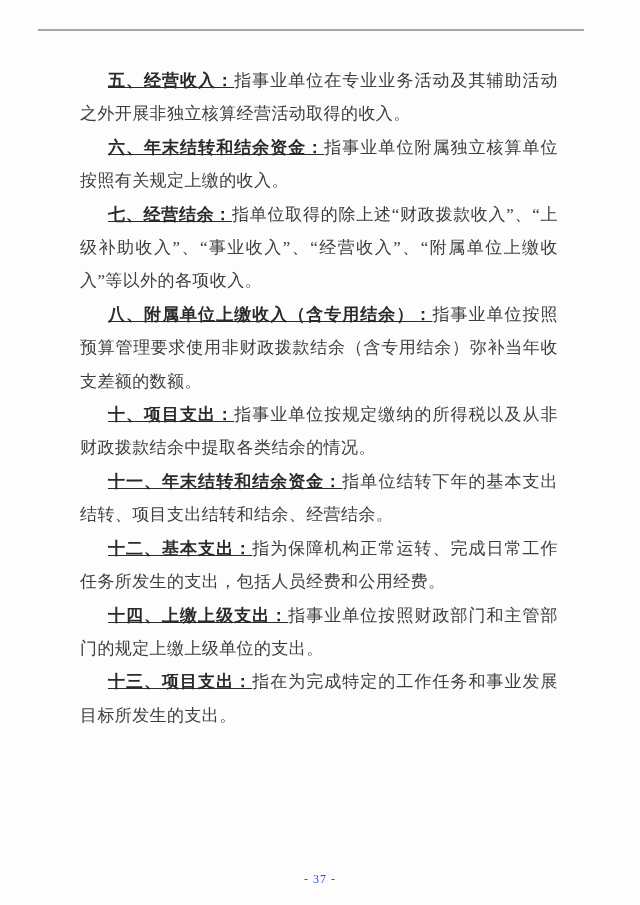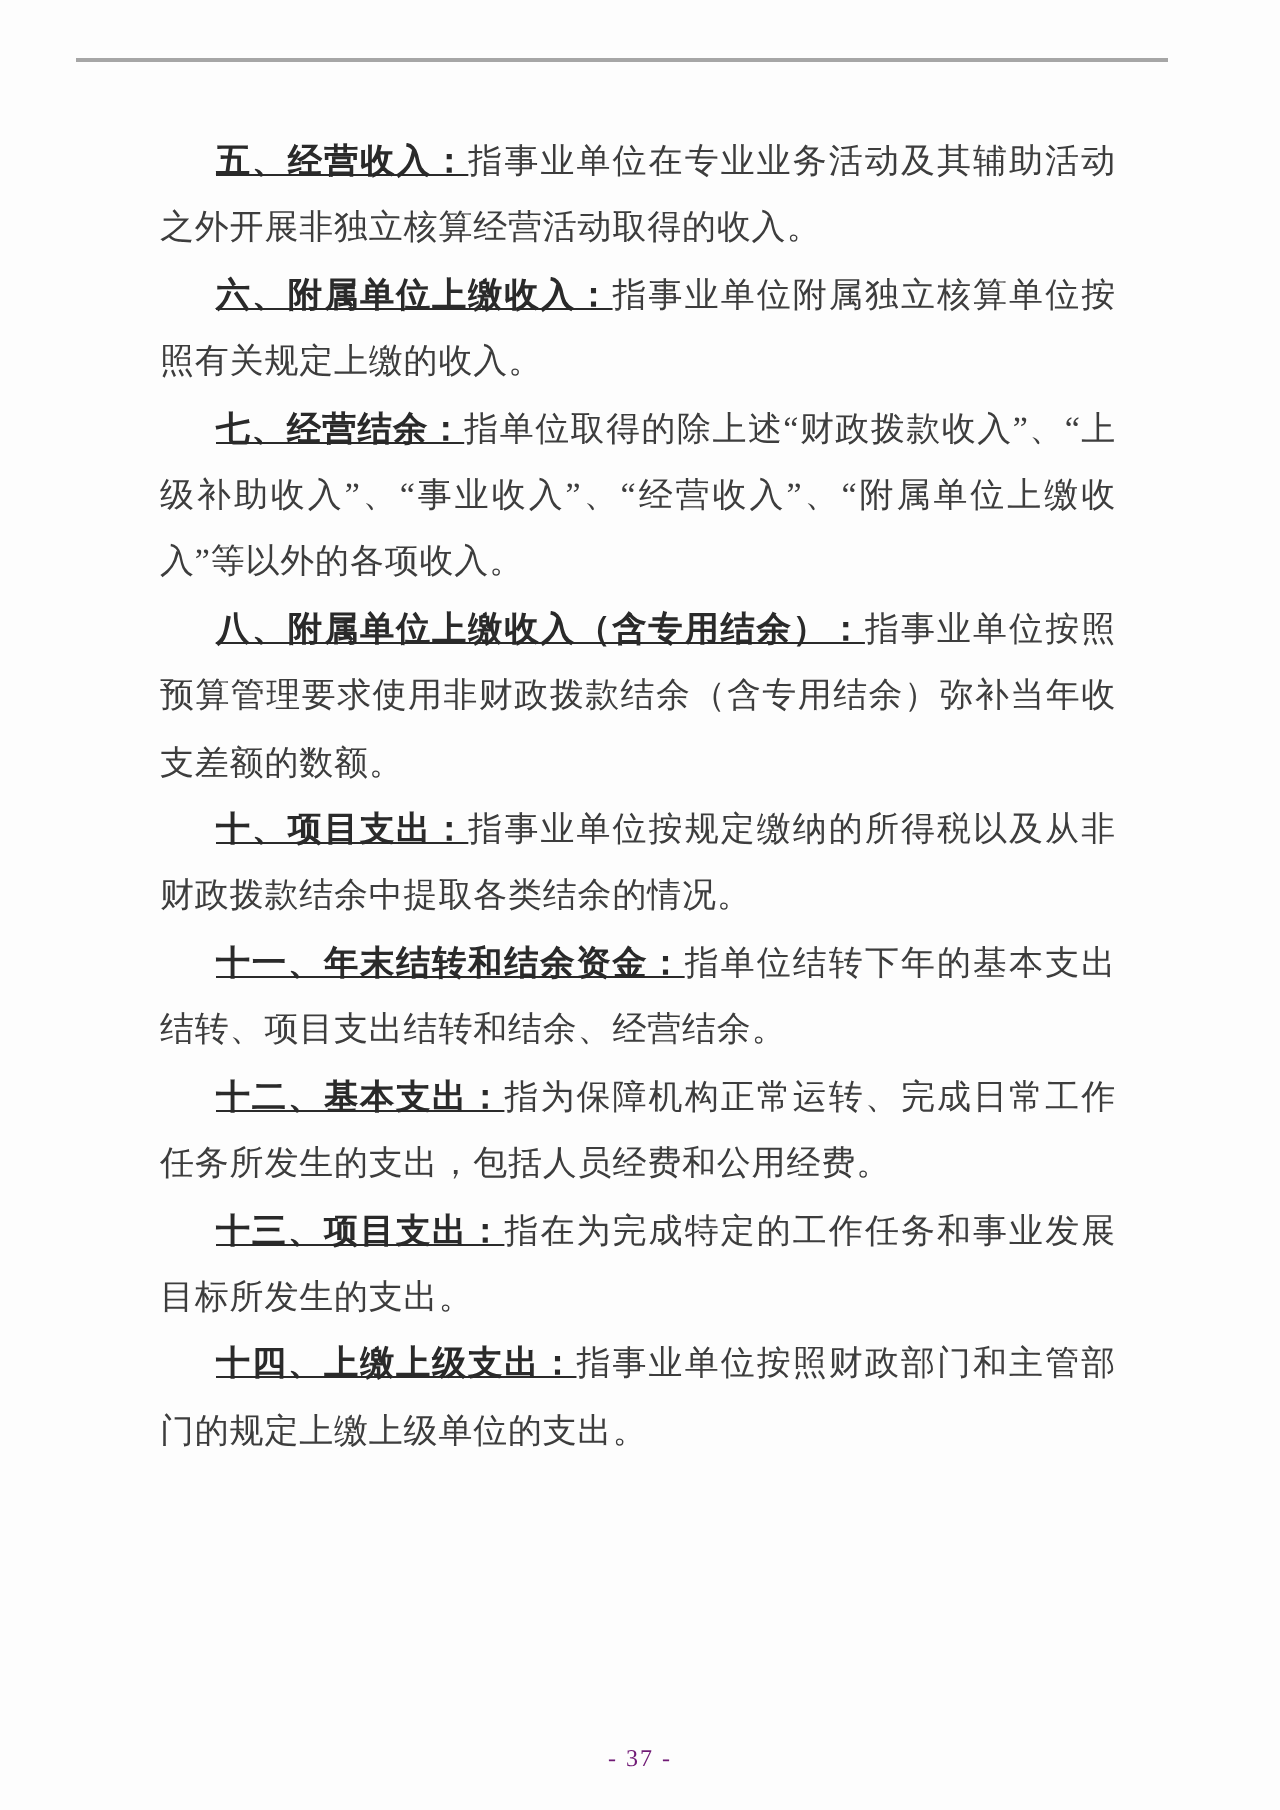--- a/index.html
+++ b/index.html
@@ -59,37 +59,37 @@
     text-decoration: underline;
   }
   .footer {
     position: absolute;
     left: 0;
     top: 872px;
     width: 100%;
     text-align: center;
     font-size: 12px;
     letter-spacing: 1px;
-    color: #701a75;
+    color: #1d4ed8;
   }
 </style>
 </head>
 <body>
 
 <div class="page">
 
   <div class="header-rule"></div>
 
   <div class="body-text">
     <p class="para"><b>五、经营收入：</b><span>指事业单位在专业业务活动及其辅助活动之外开展非独立核算经营活动取得的收入。</span></p>
-    <p class="para"><b>六、附属单位上缴收入：</b><span>指事业单位附属独立核算单位按照有关规定上缴的收入。</span></p>
+    <p class="para"><b>六、年末结转和结余资金：</b><span>指事业单位附属独立核算单位按照有关规定上缴的收入。</span></p>
     <p class="para"><b>七、经营结余：</b><span>指单位取得的除上述“财政拨款收入”、“上级补助收入”、“事业收入”、“经营收入”、“附属单位上缴收入”等以外的各项收入。</span></p>
     <p class="para"><b>八、附属单位上缴收入（含专用结余）：</b><span>指事业单位按照预算管理要求使用非财政拨款结余（含专用结余）弥补当年收支差额的数额。</span></p>
     <p class="para"><b>十、项目支出：</b><span>指事业单位按规定缴纳的所得税以及从非财政拨款结余中提取各类结余的情况。</span></p>
     <p class="para"><b>十一、年末结转和结余资金：</b><span>指单位结转下年的基本支出结转、项目支出结转和结余、经营结余。</span></p>
     <p class="para"><b>十二、基本支出：</b><span>指为保障机构正常运转、完成日常工作任务所发生的支出，包括人员经费和公用经费。</span></p>
+    <p class="para"><b>十四、上缴上级支出：</b><span>指事业单位按照财政部门和主管部门的规定上缴上级单位的支出。</span></p>
     <p class="para"><b>十三、项目支出：</b><span>指在为完成特定的工作任务和事业发展目标所发生的支出。</span></p>
-    <p class="para"><b>十四、上缴上级支出：</b><span>指事业单位按照财政部门和主管部门的规定上缴上级单位的支出。</span></p>
   </div>
 
   <div class="footer">- 37 -</div>
 
 </div>
 
 </body></html>

